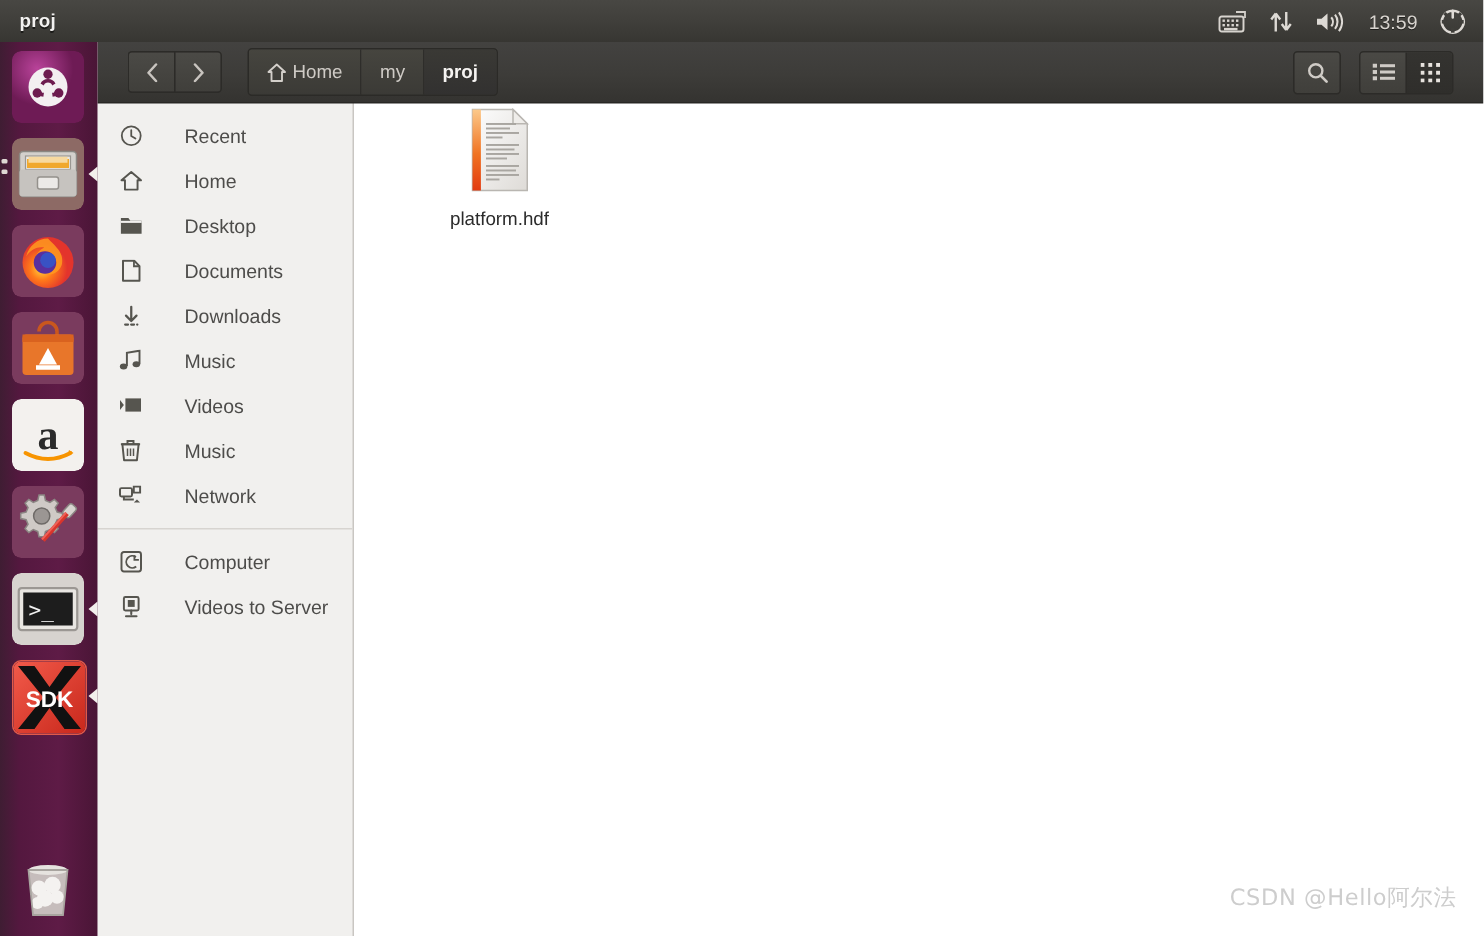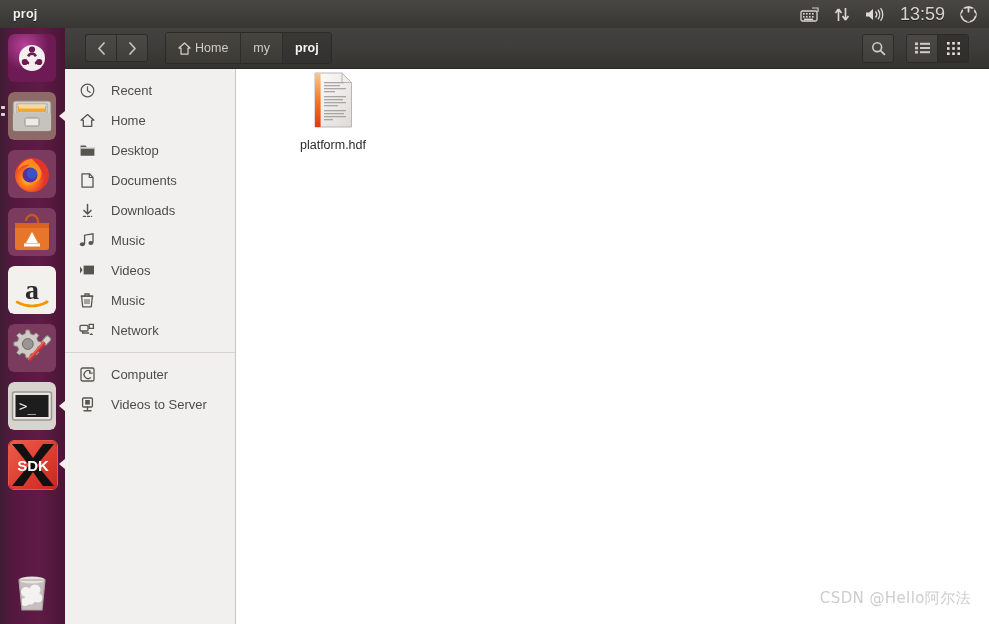--- a/index.html
+++ b/index.html
@@ -15,21 +15,21 @@
     background:linear-gradient(to bottom,#484743 0%,#403f3b 50%,#373632 100%);
     display:flex;align-items:center;z-index:40;
   }
   #panel-title{
     color:#f2f1f0;font-size:12.5px;font-weight:bold;
     margin-left:13px;letter-spacing:.2px;
     text-shadow:0 1px 0 rgba(0,0,0,.55);
   }
   #tray{margin-left:auto;display:flex;align-items:center;gap:15px;padding-right:12px;}
   .tray-ico{display:flex;align-items:center;justify-content:center;opacity:.97;}
-  #clock{color:#d8d4cf;font-size:18px;text-shadow:0 1px 0 rgba(0,0,0,.5);}
+  #clock{color:#d8d4cf;font-size:13px;text-shadow:0 1px 0 rgba(0,0,0,.5);}
 
   
   #launcher{
     position:absolute;left:0;top:28px;width:65px;height:596px;
     background:linear-gradient(to right,#3f1d33 0%,#54183f 20%,#5e1b46 60%,#4a1536 100%);
     z-index:30;
   }
   .launch-item{
     position:absolute;left:8px;width:48px;height:48px;border-radius:6px;
     display:flex;align-items:center;justify-content:center;overflow:hidden;
@@ -77,21 +77,21 @@
   .seg > div.on{background:linear-gradient(to bottom,#343330 0%,#2f2e2b 100%);}
   .seg > div:first-child{border-right:1px solid #2c2b28;}
 
   
   #sidebar{
     position:absolute;left:65px;top:68px;width:170px;height:556px;
     background:#f1f0ee;border-right:1px solid #c9c6c2;
     z-index:15;overflow:hidden;
   }
   .side-item{
-    height:30px;display:flex;align-items:center;padding-left:14px;gap:16px;
+    height:30px;display:flex;align-items:center;padding-left:14px;gap:28px;
     color:#4d4c4a;font-size:13px;
   }
   .side-icon{width:16px;height:16px;display:flex;align-items:center;justify-content:center;flex:0 0 16px;}
   .side-sep{height:1px;background:#d7d4d0;margin:7px 0 6px 0;}
 
   
   #content{
     position:absolute;left:236px;top:68px;width:753px;height:556px;
     background:#ffffff;z-index:10;
   }

